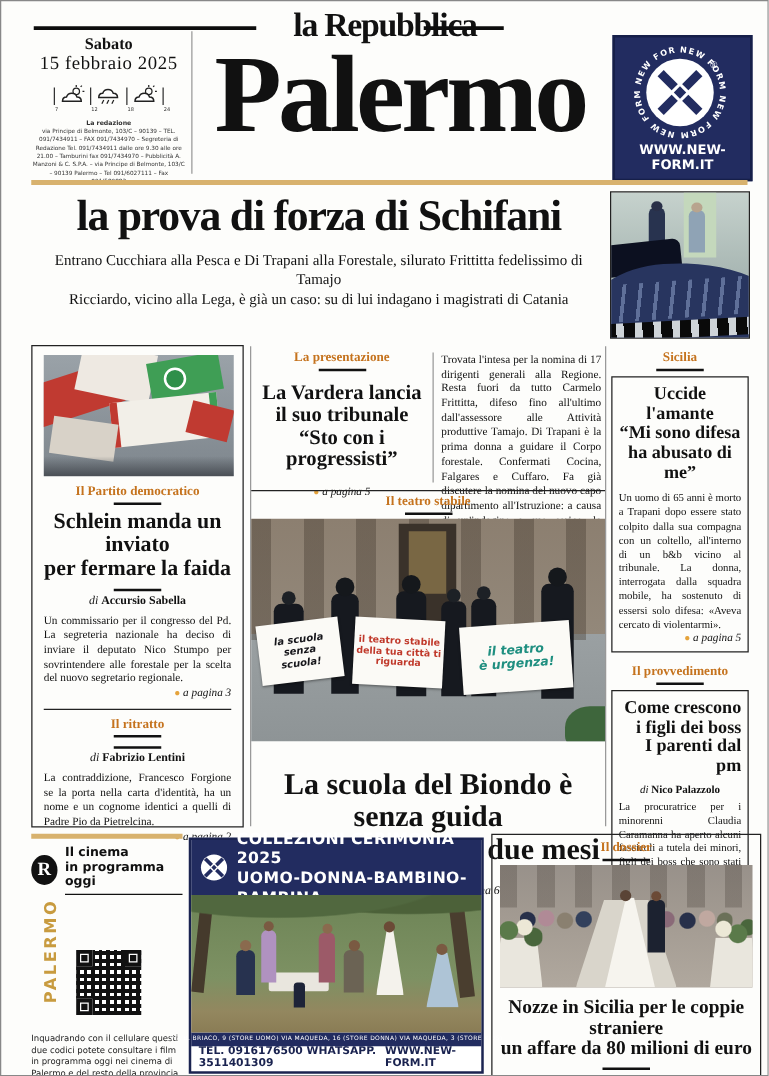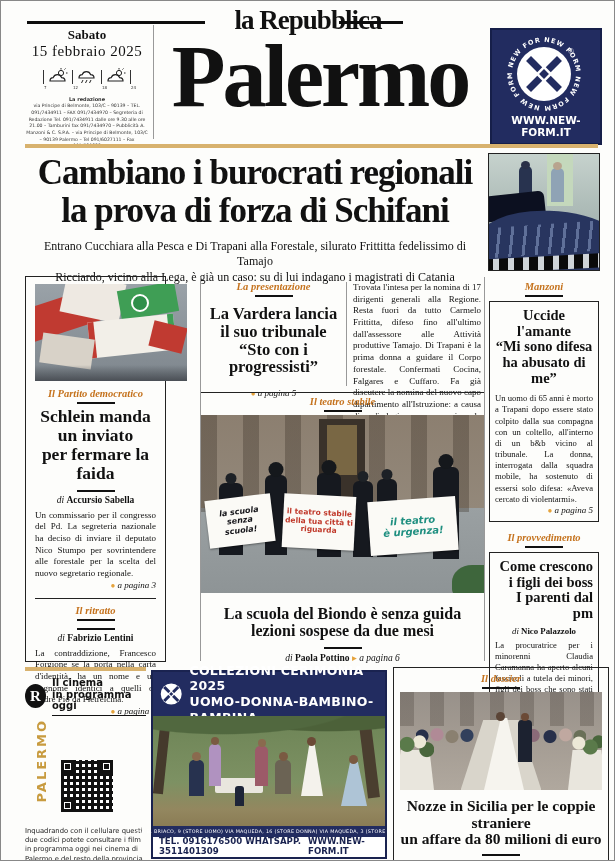--- a/index.html
+++ b/index.html
@@ -15,21 +15,21 @@
   .date{font-size:15px;letter-spacing:0.5px;}
   .wxrow{display:flex;align-items:flex-end;justify-content:center;gap:2px;margin-top:8px;}
   .wxbar{width:1px;height:14px;background:#333;position:relative;}
   .wxnum{position:absolute;bottom:-6px;left:1px;font-size:4px;font-family:"DejaVu Sans",sans-serif;color:#333;}
   .redaz{font-family:"DejaVu Sans",sans-serif;font-size:4.6px;line-height:1.45;color:#333;text-align:center;}
   .redazlbl{font-size:5px;font-weight:bold;}
   .vsep{width:1px;background:#999;}
   
   .goldbar{background:#d8b26e;}
   
-  .kicker{color:#c5731e;font-style:italic;font-weight:bold;font-size:10.5px;text-align:center;}
+  .kicker{color:#c5731e;font-weight:bold;font-size:10.5px;text-align:center;}
   .shortrule{width:38px;height:2px;background:#111;margin:3px auto;}
   .hl{font-weight:bold;text-align:center;line-height:1.08;}
   .byline{text-align:center;font-size:9.5px;}
   .byline .di{font-style:italic;font-weight:normal;}
   .byline b{font-family:"Liberation Serif",serif;}
   .bodytxt{font-size:9px;text-align:justify;line-height:1.3;}
   .pageref{font-size:9px;font-style:italic;text-align:right;}
   .dot{color:#e5a33c;font-size:8px;font-style:normal;}
   .tri{color:#e5a33c;font-style:normal;}
   .box{border:1px solid #222;}
@@ -134,42 +134,41 @@
       <rect x="38.5" y="38.5" width="7" height="7" fill="#222c60" transform="rotate(45 42 42)"></rect>
       <text x="66" y="22" font-size="8" fill="#fff">®</text>
     </svg>
     <div class="abs adsans" style="left:0;right:0;bottom:5px;text-align:center;color:#fff;font-weight:bold;font-size:10.5px;">WWW.NEW-FORM.IT</div>
   </div>
 
   <div class="abs goldbar" style="left:24px;top:143px;right:16px;height:4px;"></div>
 
   <div class="abs" style="left:30px;top:153px;width:448px;">
     <div class="hl" style="font-size:35px;letter-spacing:-1px;">
-      <div>Cambiano i burocrati regionali</div>
       <div>la prova di forza di Schifani</div>
     </div>
     <div style="font-size:12px;text-align:center;line-height:1.3;margin-top:9px;">
       <div>Entrano Cucchiara alla Pesca e Di Trapani alla Forestale, silurato Frittitta fedelissimo di Tamajo</div>
       <div>Ricciardo, vicino alla Lega, è già un caso: su di lui indagano i magistrati di Catania</div>
     </div>
   </div>
 
   <div class="abs photo box" style="left:487px;top:152px;width:110px;height:116px;background:linear-gradient(180deg,#c6d2cd,#aebcb8 45%,#93a3a4);">
     <div class="abs" style="left:58px;top:0;width:26px;height:52px;background:#c4d8bc;"></div>
     <div class="abs" style="left:30px;top:12px;width:13px;height:36px;background:#28334f;border-radius:5px 5px 0 0;"></div>
     <div class="abs" style="left:30px;top:7px;width:9px;height:8px;border-radius:50%;background:#2a3048;margin-left:2px;"></div>
     <div class="abs" style="left:62px;top:14px;width:13px;height:34px;background:#8fa3b5;border-radius:5px 5px 0 0;"></div>
     <div class="abs" style="left:64px;top:8px;width:9px;height:8px;border-radius:50%;background:#b8a48e;"></div>
     <div class="abs" style="left:-14px;top:40px;width:70px;height:26px;background:#0c1020;border-radius:6px;transform:rotate(-6deg);"></div>
     <div class="abs" style="left:-20px;top:56px;width:160px;height:70px;background:#28355f;border-radius:40% 60% 0 0/55% 70% 0 0;transform:rotate(-4deg);"></div>
     <div class="abs" style="left:0;top:70px;width:120px;height:30px;background:repeating-linear-gradient(100deg,transparent 0 10px,rgba(150,170,210,.5) 10px 13px);transform:rotate(-4deg);"></div>
     <div class="abs" style="left:-5px;bottom:0;width:130px;height:14px;background:repeating-linear-gradient(90deg,#0a0a0a 0 9px,#cfd4d8 9px 15px);transform:rotate(-3deg);"></div>
   </div>
 
-  <div class="abs box" style="left:24px;top:275px;width:141px;height:386px;padding:7px 9px;box-sizing:border-box;">
+  <div class="abs box" style="left:24px;top:275px;width:170px;height:386px;padding:7px 9px;box-sizing:border-box;">
 
     <div class="photo" style="width:152px;height:97px;background:linear-gradient(180deg,#9aa2a8,#7e868d);">
       <div class="abs" style="left:-8px;top:14px;width:70px;height:34px;background:#c03a31;transform:rotate(-18deg);"></div>
       <div class="abs" style="left:28px;top:-6px;width:60px;height:40px;background:#eee9e2;transform:rotate(12deg);"></div>
       <div class="abs" style="left:84px;top:2px;width:58px;height:30px;background:#3f9e55;transform:rotate(-10deg);"></div>
       <div class="abs" style="left:54px;top:34px;width:74px;height:36px;background:#f2efe8;transform:rotate(-6deg);border-left:6px solid #c03a31;border-right:6px solid #3f9e55;"></div>
       <div class="abs" style="left:6px;top:52px;width:52px;height:30px;background:#d8d2c8;transform:rotate(8deg);"></div>
       <div class="abs" style="left:116px;top:40px;width:34px;height:26px;background:#c03a31;transform:rotate(14deg);"></div>
       <div class="abs" style="left:0;bottom:0;width:100%;height:16px;background:linear-gradient(0deg,#4a4f55,transparent);"></div>
       <div class="abs" style="left:96px;top:10px;width:14px;height:14px;border-radius:50%;background:#2f8f4a;border:2px solid #fff;"></div>
@@ -235,34 +234,34 @@
       <div class="sign" style="left:6px;top:82px;width:66px;height:48px;transform:rotate(-7deg);font-size:8px;color:#15151a;font-style:italic;">la scuola
 senza
 scuola!</div>
       <div class="sign" style="left:82px;top:80px;width:72px;height:54px;transform:rotate(3deg);font-size:7.5px;color:#c0392b;">il teatro stabile
 della tua città ti
 riguarda</div>
       <div class="sign" style="left:168px;top:84px;width:88px;height:54px;transform:rotate(-4deg);font-size:10px;color:#1f8f80;font-style:italic;">il teatro
 è urgenza!</div>
       <div class="abs" style="right:-8px;bottom:-6px;width:40px;height:34px;background:#3e663c;border-radius:50% 20% 40% 30%;"></div>
     </div>
-    <div class="hl" style="font-size:16px;margin-top:12px;">
+    <div class="hl" style="font-size:24px;margin-top:23px;">
       <div>La scuola del Biondo è senza guida</div>
       <div>lezioni sospese da due mesi</div>
     </div>
     <div class="shortrule" style="margin-top:7px;"></div>
     <div class="byline">
       <span class="di">di</span> <b>Paola Pottino</b>
       <span class="tri">▸</span>
       <span style="font-style:italic;">a pagina 6</span>
     </div>
   </div>
 
   <div class="abs" style="left:488px;top:280px;width:110px;">
-    <div class="kicker">Manzoni</div>
+    <div class="kicker">Sicilia</div>
     <div class="shortrule"></div>
     <div class="box" style="margin-top:4px;padding:6px 5px;">
       <div class="hl" style="font-size:14.5px;">
         <div>Uccide l'amante</div>
         <div>“Mi sono difesa</div>
         <div>ha abusato di me”</div>
       </div>
       <div class="bodytxt" style="font-size:8.6px;margin-top:7px;">Un uomo di 65 anni è morto a Trapani dopo essere stato colpito dalla sua compagna con un coltello, all'interno di un b&amp;b vicino al tribunale. La donna, interrogata dalla squadra mobile, ha sostenuto di essersi solo difesa: «Aveva cercato di violentarmi».</div>
       <div class="pageref"><span class="dot">●</span> <span>a pagina 5</span></div>
     </div>

